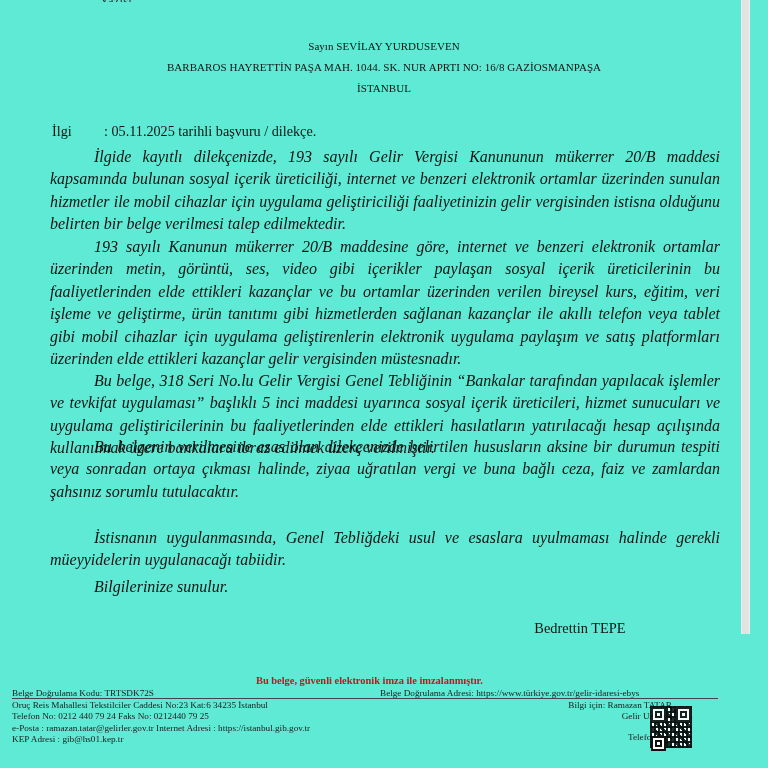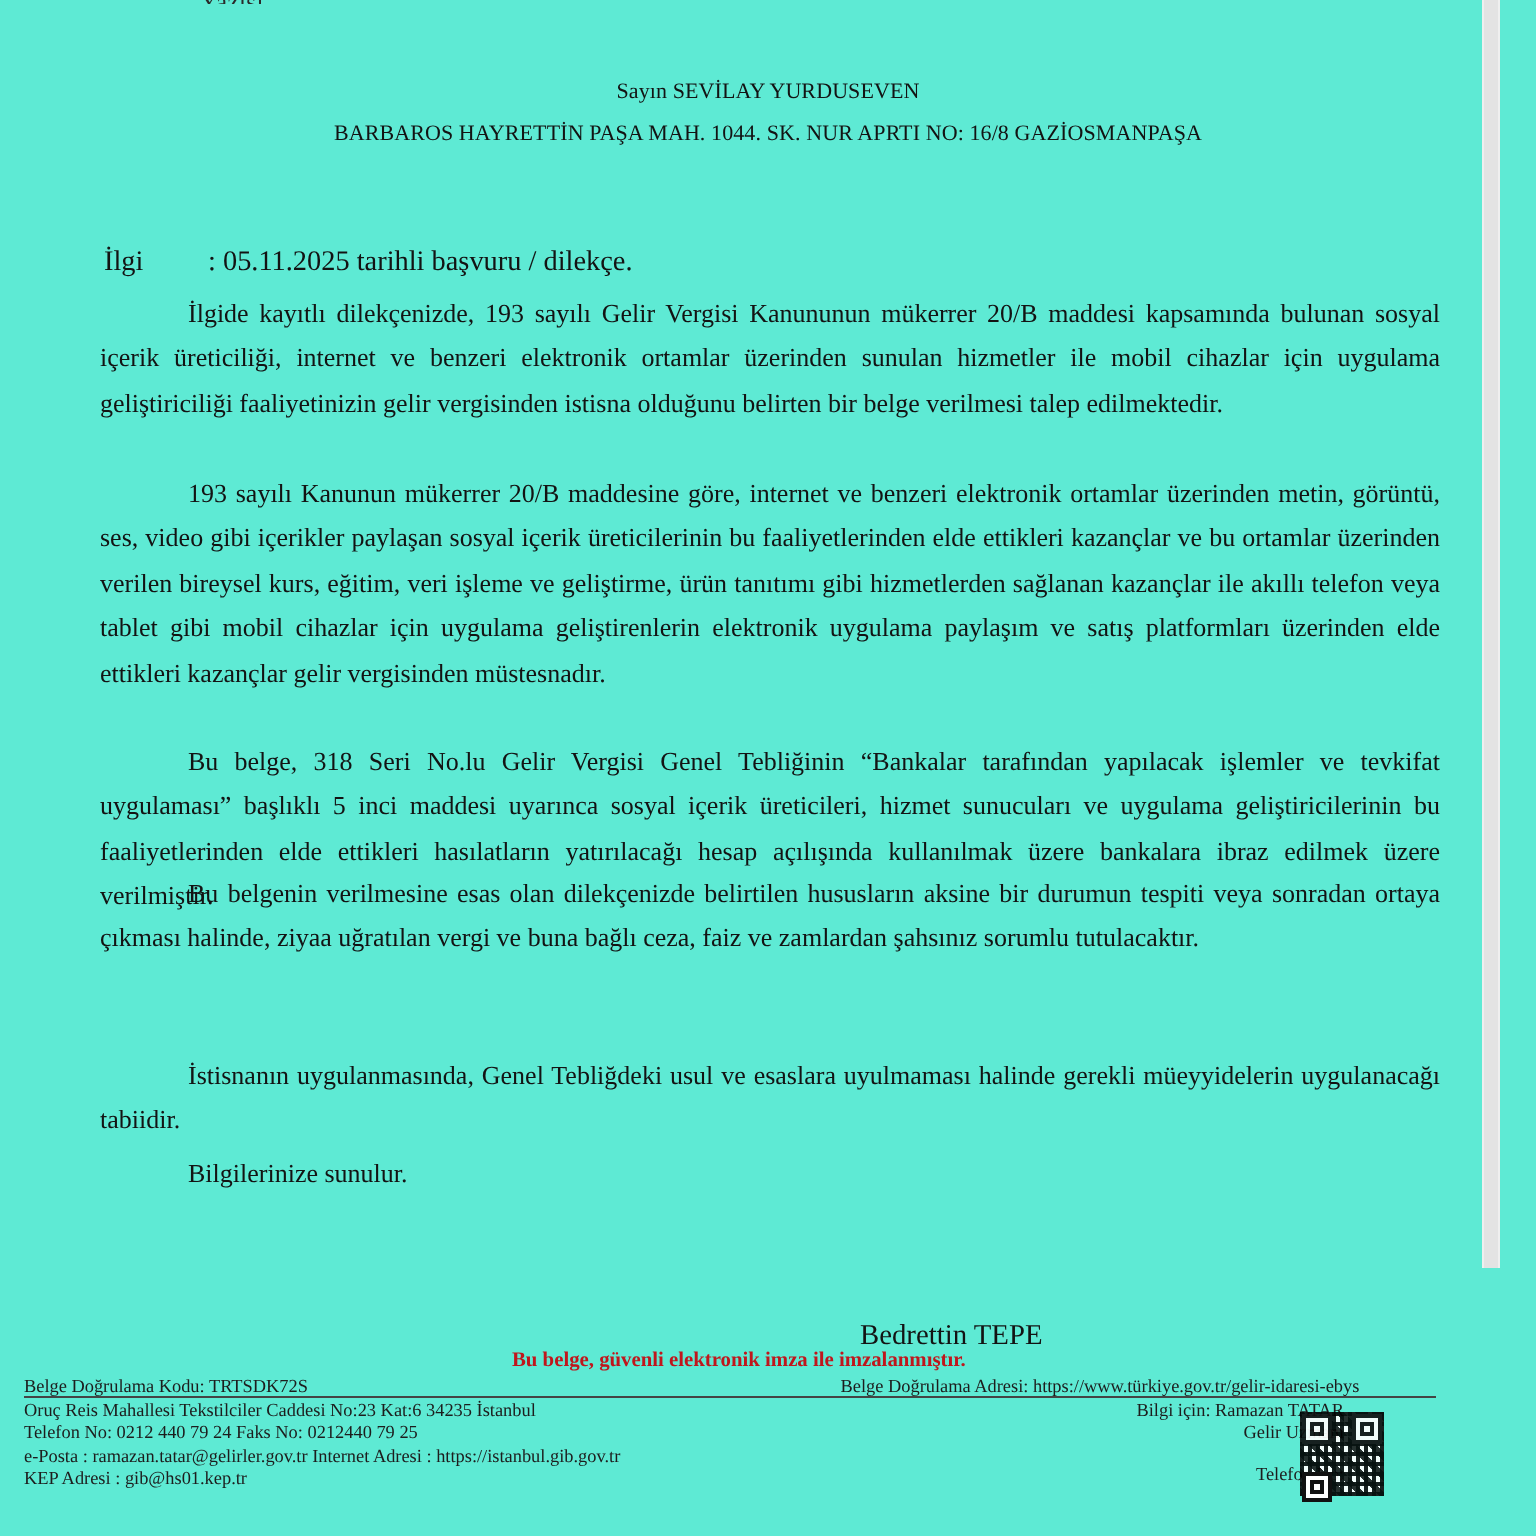--- a/index.html
+++ b/index.html
@@ -82,38 +82,40 @@
     display: inline-block;
     width: 52px;
   }
 
   .para {
     position: absolute;
     left: 2px;
     width: 670px;
     text-align: justify;
     text-justify: inter-word;
-    font-size: 13px;
+    font-size: 16px;
     line-height: 22.4px;
     color: #131313;
     text-indent: 44px;
     hyphens: none;
+    font-style: italic;
   }
   .p1 { top: 146px; }
   .p2 { top: 236px; }
   .p3 { top: 370px; }
   .p4 { top: 436px; }
   .p5 { top: 527px; }
   .p6 { top: 576px; text-indent: 44px; }
 
   .signer {
     position: absolute;
     left: 430px;
-    top: 660px;
+    top: 620px;
     width: 300px;
+    text-align: center;
     font-size: 14.4px;
     color: #131313;
   }
 
   .esign-note {
     position: absolute;
     left: 256px;
     top: 675px;
     font-size: 10.4px;
     font-weight: bold;
@@ -157,21 +159,21 @@
     line-height: 11.6px;
     text-align: right;
     white-space: nowrap;
   }
   .f-right .rt-centerish {
     display: block;
     padding-right: 48px;
   }
   .f-right .rt-top {
     display: block;
-    text-align: center;
+    text-align: left;
     padding-right: 0px;
   }
 
   
   #qr {
     position: absolute;
     left: 650px;
     top: 706px;
     width: 42px;
     height: 42px;
@@ -212,20 +214,21 @@
 
   <div id="right-rule"></div>
 
   <div id="doc-body">
 
     <div class="clipped-top">Yazısı</div>
 
     <div class="addr-block">
       <div class="addr-line">Sayın SEVİLAY YURDUSEVEN</div>
       <div class="addr-line">BARBAROS HAYRETTİN PAŞA MAH. 1044. SK. NUR APRTI NO: 16/8 GAZİOSMANPAŞA</div>
+      <div class="addr-line">İSTANBUL</div>
     </div>
 
     <div class="ilgi-row">
       <span class="ilgi-label">İlgi</span><span>: 05.11.2025 tarihli başvuru / dilekçe.</span>
     </div>
 
     <div class="para p1">İlgide kayıtlı dilekçenizde, 193 sayılı Gelir Vergisi Kanununun mükerrer 20/B maddesi kapsamında bulunan sosyal içerik üreticiliği, internet ve benzeri elektronik ortamlar üzerinden sunulan hizmetler ile mobil cihazlar için uygulama geliştiriciliği faaliyetinizin gelir vergisinden istisna olduğunu belirten bir belge verilmesi talep edilmektedir.</div>
     <div class="para p2">193 sayılı Kanunun mükerrer 20/B maddesine göre, internet ve benzeri elektronik ortamlar üzerinden metin, görüntü, ses, video gibi içerikler paylaşan sosyal içerik üreticilerinin bu faaliyetlerinden elde ettikleri kazançlar ve bu ortamlar üzerinden verilen bireysel kurs, eğitim, veri işleme ve geliştirme, ürün tanıtımı gibi hizmetlerden sağlanan kazançlar ile akıllı telefon veya tablet gibi mobil cihazlar için uygulama geliştirenlerin elektronik uygulama paylaşım ve satış platformları üzerinden elde ettikleri kazançlar gelir vergisinden müstesnadır.</div>
     <div class="para p3">Bu belge, 318 Seri No.lu Gelir Vergisi Genel Tebliğinin “Bankalar tarafından yapılacak işlemler ve tevkifat uygulaması” başlıklı 5 inci maddesi uyarınca sosyal içerik üreticileri, hizmet sunucuları ve uygulama geliştiricilerinin bu faaliyetlerinden elde ettikleri hasılatların yatırılacağı hesap açılışında kullanılmak üzere bankalara ibraz edilmek üzere verilmiştir.</div>
     <div class="para p4">Bu belgenin verilmesine esas olan dilekçenizde belirtilen hususların aksine bir durumun tespiti veya sonradan ortaya çıkması halinde, ziyaa uğratılan vergi ve buna bağlı ceza, faiz ve zamlardan şahsınız sorumlu tutulacaktır.</div>

